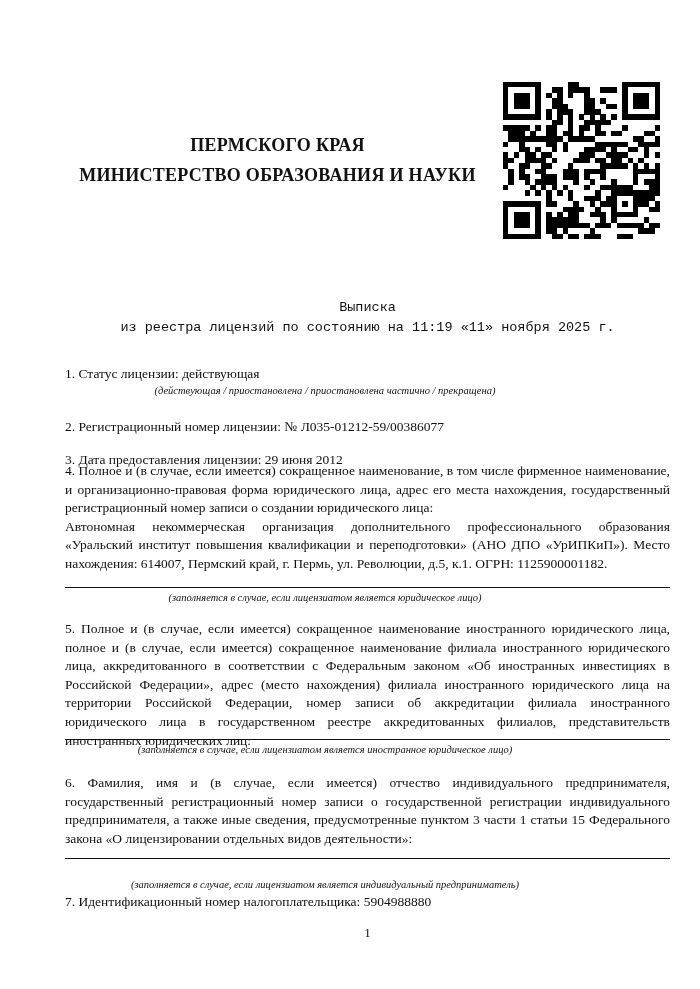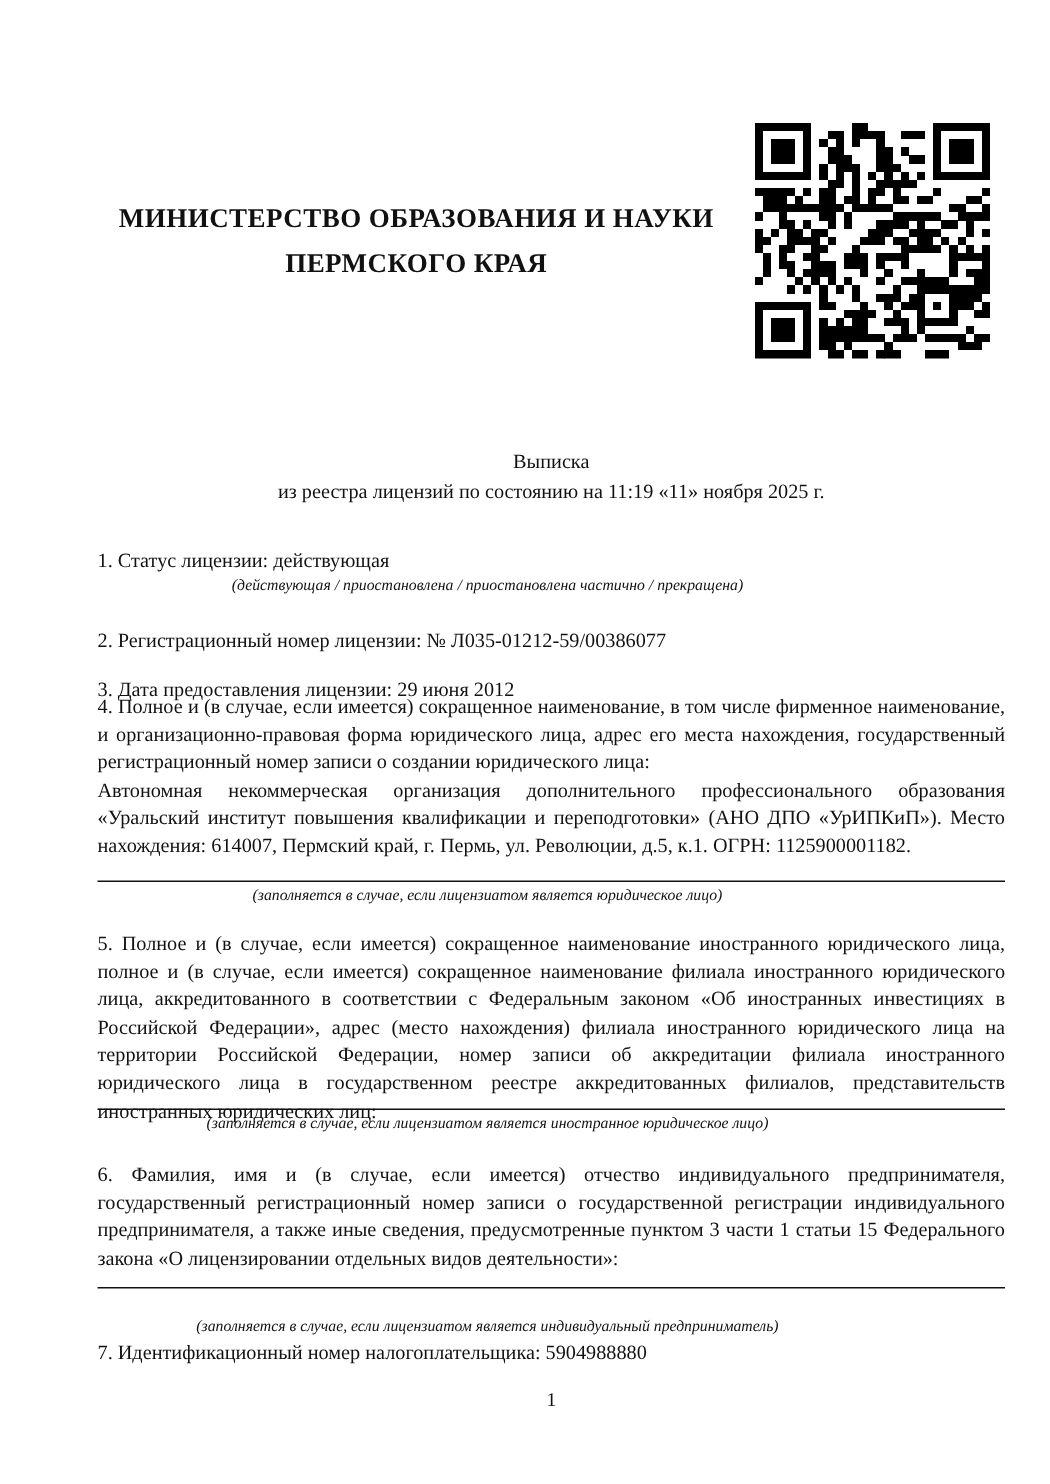--- a/index.html
+++ b/index.html
@@ -20,21 +20,21 @@
   .org-line {
     font-weight:bold; font-size:18px; line-height:30px;
     letter-spacing:.3px; white-space:nowrap;
   }
   .org-caption {
     font-size:10.5px; line-height:13px; margin-top:3px;
   }
   .qr-box { left:503px; top:82px; width:157px; height:157px; }
   .title-block {
     left:65px; top:298px; width:605px;
-    text-align:center; font-size:13.5px; line-height:20.4px;
+    text-align:center; font-size:13.5px; line-height:20.4px;font-family:Liberation Mono, monospace;
   }
   .item {
     left:65px; width:605px;
     font-size:13.5px; line-height:18.6px;
   }
   .justify { text-align:justify; }
   .fieldline {
     left:65px; width:605px; height:0;
     border-top:1.8px solid #111;
   }
@@ -46,22 +46,22 @@
     left:65px; top:925px; width:605px;
     text-align:center; font-size:13px;
   }
 </style>
 </head>
 <body>
 
 <div class="page">
 
   <div class="abs header-text">
+    <div class="org-line">ПЕРМСКОГО КРАЯ</div>
     <div class="org-line">МИНИСТЕРСТВО ОБРАЗОВАНИЯ И НАУКИ</div>
-    <div class="org-line">ПЕРМСКОГО КРАЯ</div>
   </div>
 
   <div class="abs qr-box">
     <svg id="qr-svg" width="157" height="157" viewBox="0 0 157 157" fill="#000000" shape-rendering="crispEdges">
         <rect x="0.00" y="0.00" width="5.47" height="5.47"></rect>
         <rect x="5.41" y="0.00" width="5.47" height="5.47"></rect>
         <rect x="10.83" y="0.00" width="5.47" height="5.47"></rect>
         <rect x="16.24" y="0.00" width="5.47" height="5.47"></rect>
         <rect x="21.66" y="0.00" width="5.47" height="5.47"></rect>
         <rect x="27.07" y="0.00" width="5.47" height="5.47"></rect>

